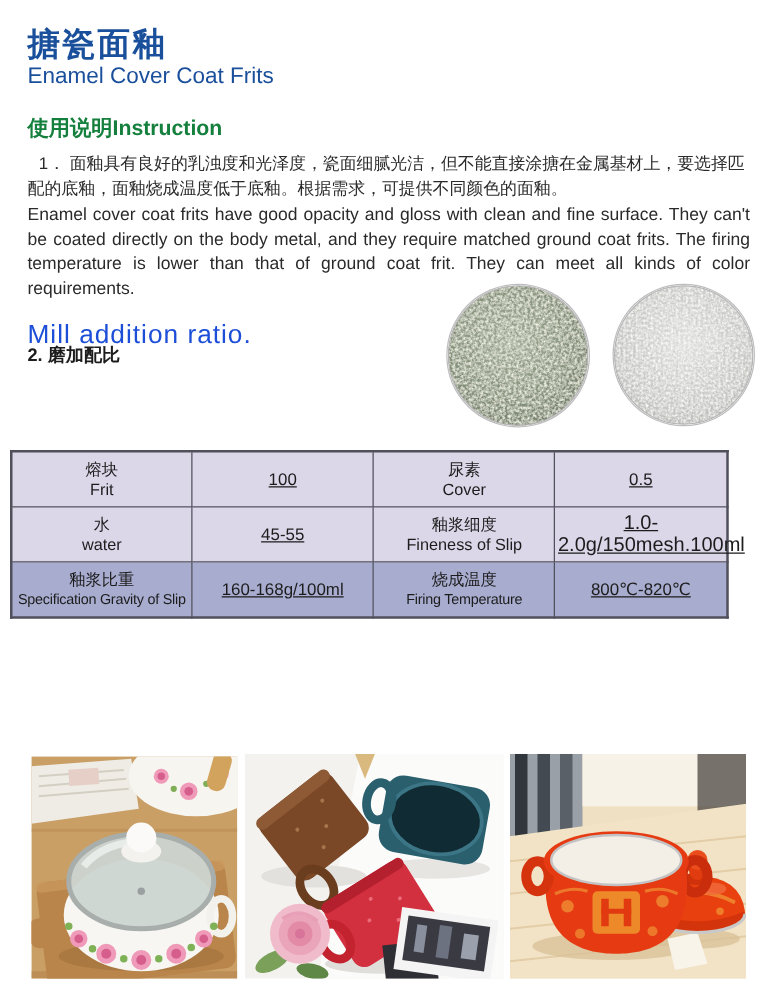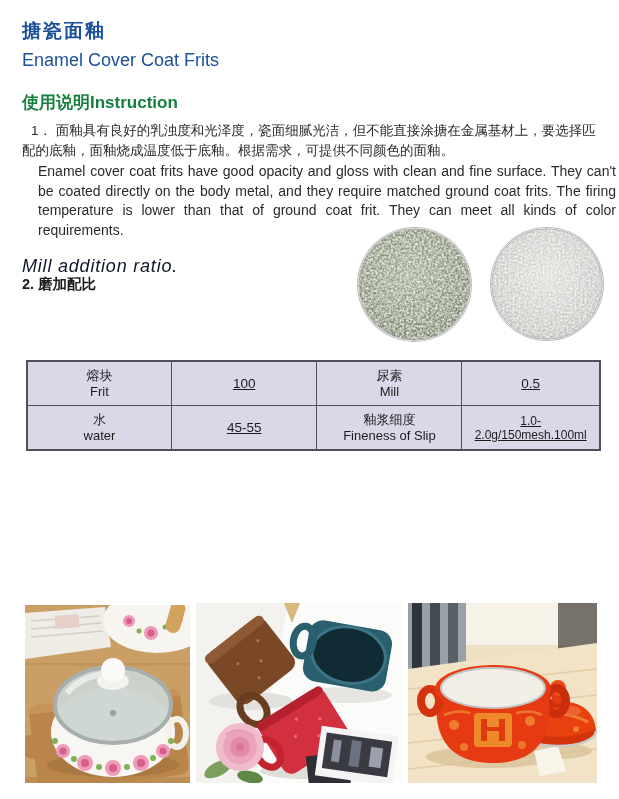--- a/index.html
+++ b/index.html
@@ -1,46 +1,46 @@
 <!DOCTYPE html>
 <html><head>
 <meta charset="utf-8">
 <style>
   html,body{margin:0;padding:0;background:#ffffff;}
   body{width:619px;height:799px;font-family:"Liberation Sans","DejaVu Sans",sans-serif;color:#222;}
   .page{position:relative;width:619px;height:799px;background:#fff;overflow:hidden;}
 
   
-  .title-zh{position:absolute;left:22px;top:18px;font-size:19px;font-weight:bold;color:#1a4f9b;letter-spacing:2px;}
+  .title-zh{position:absolute;left:22px;top:18px;font-size:26px;font-weight:bold;color:#1a4f9b;letter-spacing:2px;}
   .title-en{position:absolute;left:22px;top:50px;font-size:18px;font-weight:normal;color:#1a4f9b;}
 
   
   .sec-heading{position:absolute;left:22px;top:91px;font-size:17px;font-weight:bold;color:#15803d;}
   .para-zh{position:absolute;left:22px;top:121px;width:578px;font-size:13.5px;line-height:20px;color:#2a2a2a;text-indent:9px;}
-  .para-en{position:absolute;left:22px;top:162px;width:578px;font-size:14px;line-height:19.5px;color:#2a2a2a;text-align:justify;margin-left:16px;}
+  .para-en{position:absolute;left:22px;top:162px;width:578px;font-size:14px;line-height:19.5px;color:#2a2a2a;text-align:justify;}
 
   
   .mill-zh{position:absolute;left:22px;top:235px;font-size:14.5px;font-weight:bold;color:#1c1c1c;margin-top:40px;}
-  .mill-en{position:absolute;left:22px;top:256px;font-size:18px;color:#0f172a;letter-spacing:.8px;font-style:italic;}
+  .mill-en{position:absolute;left:22px;top:256px;font-size:21px;color:#1d4ed8;letter-spacing:.8px;}
   .frit-circle{position:absolute;border-radius:50%;overflow:hidden;box-shadow:0 0 0 1px #bdbdbd;}
   .frit-left{left:358px;top:228px;width:113px;height:113px;}
   .frit-right{left:491px;top:228px;width:112px;height:112px;}
   .frit-circle svg{display:block;}
 
   
-  table.ratio{position:absolute;left:26px;top:360px;width:575px;border-collapse:collapse;table-layout:fixed;}
+  table.ratio{position:absolute;left:8px;top:360px;width:575px;border-collapse:collapse;table-layout:fixed;}
   table.ratio td{border:1px solid #50505c;height:43px;text-align:center;vertical-align:middle;padding:0 2px;color:#1c1c1c;}
   table.ratio{border:2px solid #50505c;}
   tr.light td{background:#dbd7e9;}
   tr.dark td{background:#a8accf;}
   td.lbl .zh{font-size:13px;line-height:16px;}
   td.lbl .en{font-size:13px;line-height:16px;}
   td.lbl .en.small{font-size:11.5px;letter-spacing:-.2px;}
   td.val{font-size:13.5px;text-decoration:underline;}
-  td.val.small{font-size:12px;margin-top:45px;}
+  td.val.small{font-size:16px;margin-top:45px;}
 
   
   .photo{position:absolute;overflow:hidden;}
   .photo svg{display:block;}
   .photo-1{left:25px;top:605px;width:165px;height:178px;}
   .photo-2{left:196px;top:603px;width:207px;height:180px;}
   .photo-3{left:408px;top:603px;width:189px;height:180px;}
 </style>
 </head>
 <body>
@@ -117,35 +117,47 @@
       </colgroup>
     <tbody>
       <tr class="light">
         <td class="lbl">
           <div class="zh">熔块</div>
           <div class="en">Frit</div>
         </td>
         <td class="val">100</td>
         <td class="lbl">
           <div class="zh">尿素</div>
-          <div class="en">Mill</div>
+          <div class="en">Cover</div>
         </td>
         <td class="val">0.5</td>
       </tr>
       <tr class="light">
         <td class="lbl">
           <div class="zh">水</div>
           <div class="en">water</div>
         </td>
         <td class="val">45-55</td>
         <td class="lbl">
           <div class="zh">釉浆细度</div>
           <div class="en">Fineness of Slip</div>
         </td>
         <td class="val small">1.0-2.0g/150mesh.100ml</td>
+      </tr>
+      <tr class="dark">
+        <td class="lbl">
+          <div class="zh">釉浆比重</div>
+          <div class="en small">Specification Gravity of Slip</div>
+        </td>
+        <td class="val">160-168g/100ml</td>
+        <td class="lbl">
+          <div class="zh">烧成温度</div>
+          <div class="en small">Firing Temperature</div>
+        </td>
+        <td class="val">800℃-820℃</td>
       </tr>
     </tbody>
   </table>
 
   <figure class="photo photo-1" style="margin:0;">
     <svg width="165" height="178" viewBox="0 0 165 178">
       <rect width="165" height="178" fill="#c99f66"></rect>
       <rect y="14" width="165" height="3" fill="#d8b377" opacity=".55"></rect>
       <rect y="58" width="165" height="2.5" fill="#b88a50" opacity=".5"></rect>
       <rect y="172" width="165" height="6" fill="#b5854c" opacity=".6"></rect>

